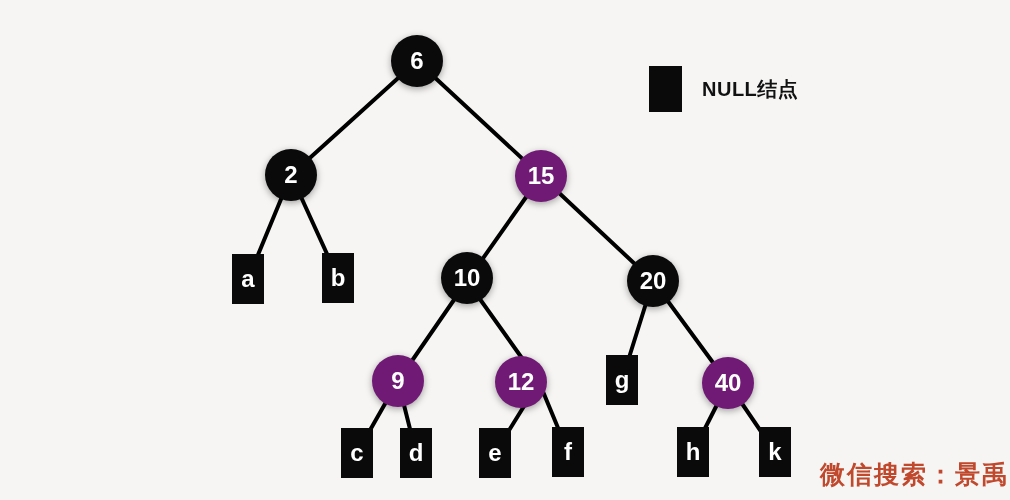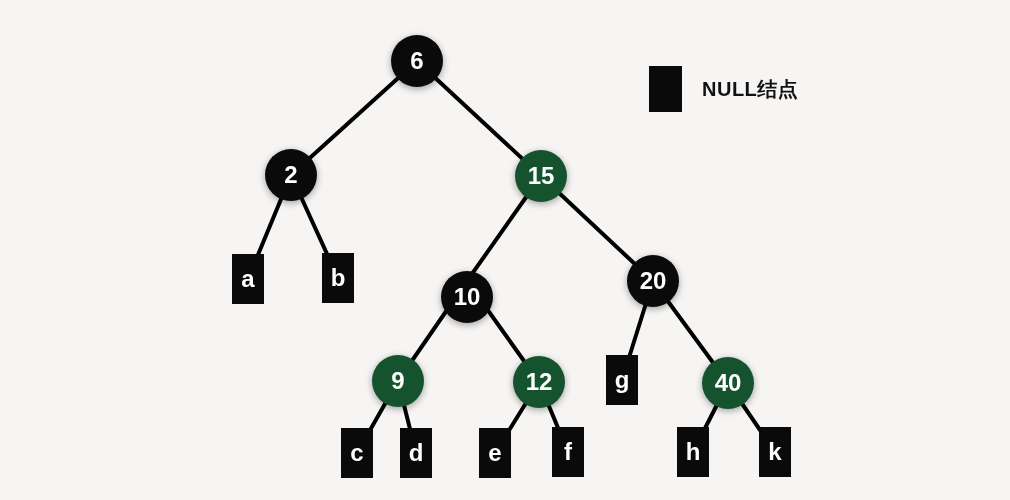--- a/index.html
+++ b/index.html
@@ -36,21 +36,21 @@
     transform: translate(-50%, -50%);
     display: flex;
     align-items: center;
     justify-content: center;
     color: #ffffff;
     font-size: 24px;
     font-weight: bold;
     box-shadow: 0 2px 7px rgba(0,0,0,0.35);
   }
   .node-circle.black { background: #0a0a0a; }
-  .node-circle.red   { background: #14532d; }
+  .node-circle.red   { background: #701a75; }
   .null-node {
     position: absolute;
     width: 32px;
     height: 50px;
     background: #0a0a0a;
     transform: translate(-50%, -50%);
     display: flex;
     align-items: center;
     justify-content: center;
     color: #ffffff;
@@ -107,32 +107,33 @@
       <line x1="398" y1="381" x2="416" y2="453" class="edge"></line>
       <line x1="539" y1="382" x2="495" y2="453" class="edge"></line>
       <line x1="539" y1="382" x2="568" y2="452" class="edge"></line>
       <line x1="728" y1="383" x2="693" y2="452" class="edge"></line>
       <line x1="728" y1="383" x2="775" y2="452" class="edge"></line>
     </svg>
   <div id="nodes-layer">
       <div class="node-circle black" style="left: 417px; top: 61px;">6</div>
       <div class="node-circle black" style="left: 291px; top: 175px;">2</div>
       <div class="node-circle red" style="left: 541px; top: 176px;">15</div>
-      <div class="node-circle black" style="left: 467px; top: 297px;">10</div>
+      <div class="node-circle black" style="left: 467px; top: 278px;">10</div>
       <div class="node-circle black" style="left: 653px; top: 281px;">20</div>
       <div class="node-circle red" style="left: 398px; top: 381px;">9</div>
-      <div class="node-circle red" style="left: 539px; top: 382px;">12</div>
+      <div class="node-circle red" style="left: 521px; top: 382px;">12</div>
       <div class="node-circle red" style="left: 728px; top: 383px;">40</div>
       <div class="null-node" style="left: 248px; top: 279px;">a</div>
       <div class="null-node" style="left: 338px; top: 278px;">b</div>
       <div class="null-node" style="left: 622px; top: 380px;">g</div>
       <div class="null-node" style="left: 357px; top: 453px;">c</div>
       <div class="null-node" style="left: 416px; top: 453px;">d</div>
       <div class="null-node" style="left: 495px; top: 453px;">e</div>
       <div class="null-node" style="left: 568px; top: 452px;">f</div>
       <div class="null-node" style="left: 693px; top: 452px;">h</div>
       <div class="null-node" style="left: 775px; top: 452px;">k</div>
     </div>
   <div class="legend">
     <div class="legend-swatch"></div>
     <div class="legend-label">NULL结点</div>
   </div>
+  <div class="watermark">微信搜索：景禹</div>
 </div>
 
 </body></html>

